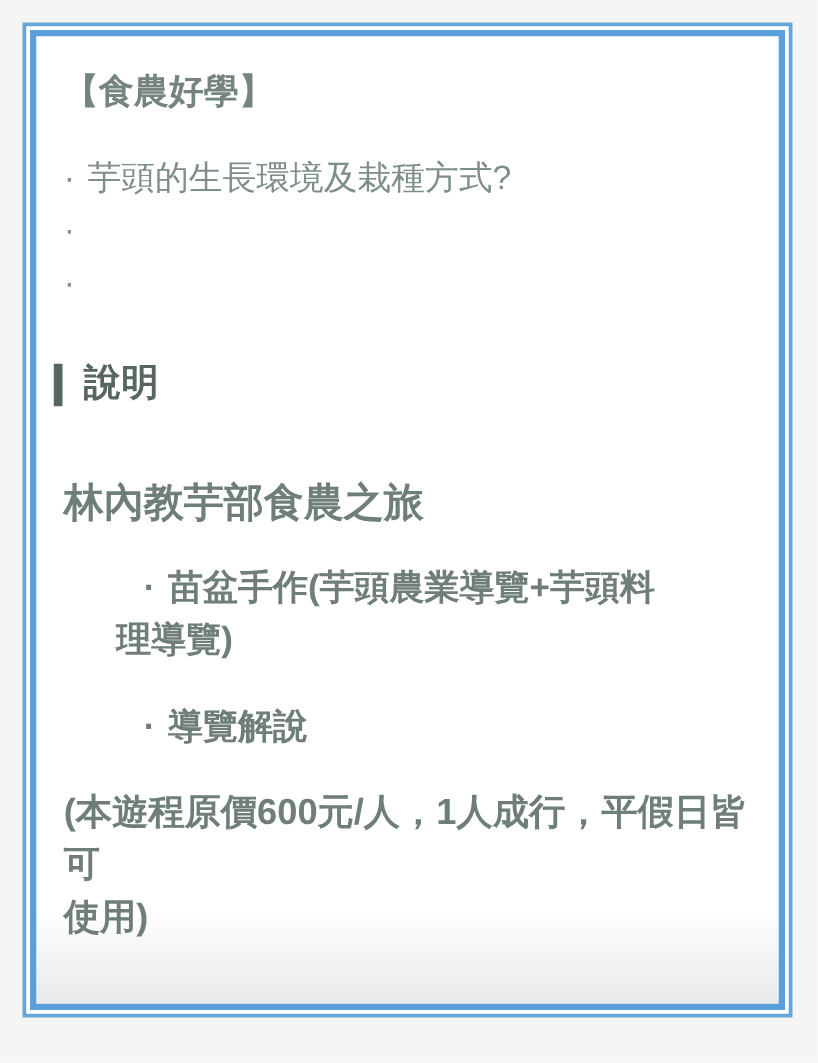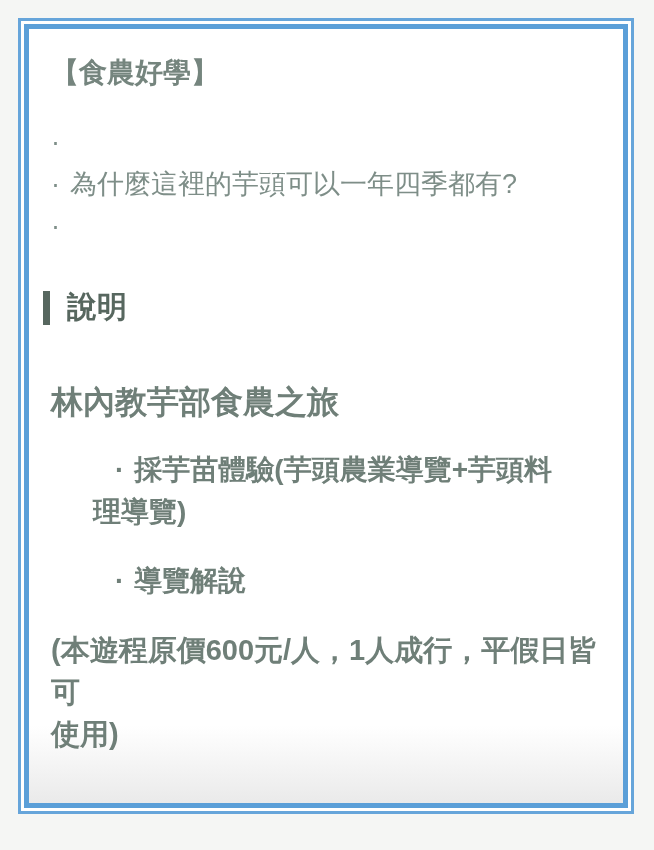--- a/index.html
+++ b/index.html
@@ -94,39 +94,39 @@
 <body>
 
 <div class="card-outer">
   <div class="card-inner">
 
     <h1 class="title">【食農好學】</h1>
 
     <ul class="questions">
       <li>
         <span class="dot">·</span>
+        <span>芋頭的生長環境及栽種方式?</span>
       </li>
       <li>
         <span class="dot">·</span>
-        <span>為什麼這裡的芋頭可以一年四季都有?</span>
       </li>
       <li>
         <span class="dot">·</span>
       </li>
     </ul>
 
     <h2 class="section-heading">
       <span class="heading-bar"></span>
       <span>說明</span>
     </h2>
 
     <p class="intro">林內教芋部食農之旅</p>
 
     <div class="items">
-      <p class="item"><span class="dot">·</span><span class="item-text">採芋苗體驗(芋頭農業導覽+芋頭料
+      <p class="item"><span class="dot">·</span><span class="item-text">苗盆手作(芋頭農業導覽+芋頭料
 理導覽)</span></p>
       <p class="item"><span class="dot">·</span><span class="item-text">導覽解說</span></p>
     </div>
 
     <p class="note">(本遊程原價600元/人，1人成行，平假日皆可
 使用)</p>
 
   </div>
 </div>
 

